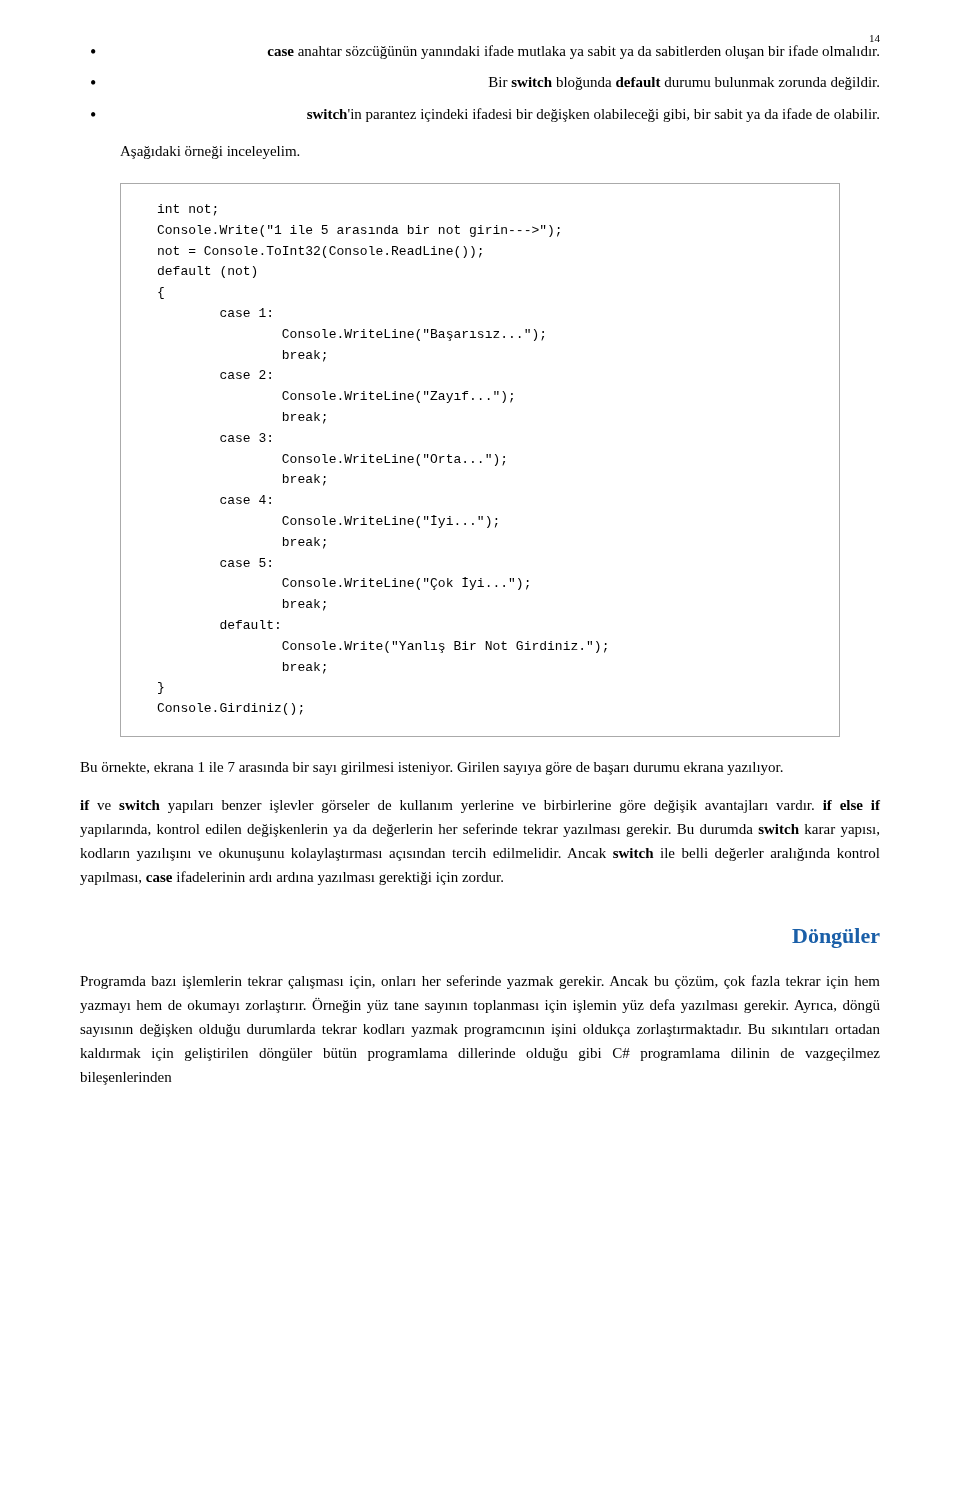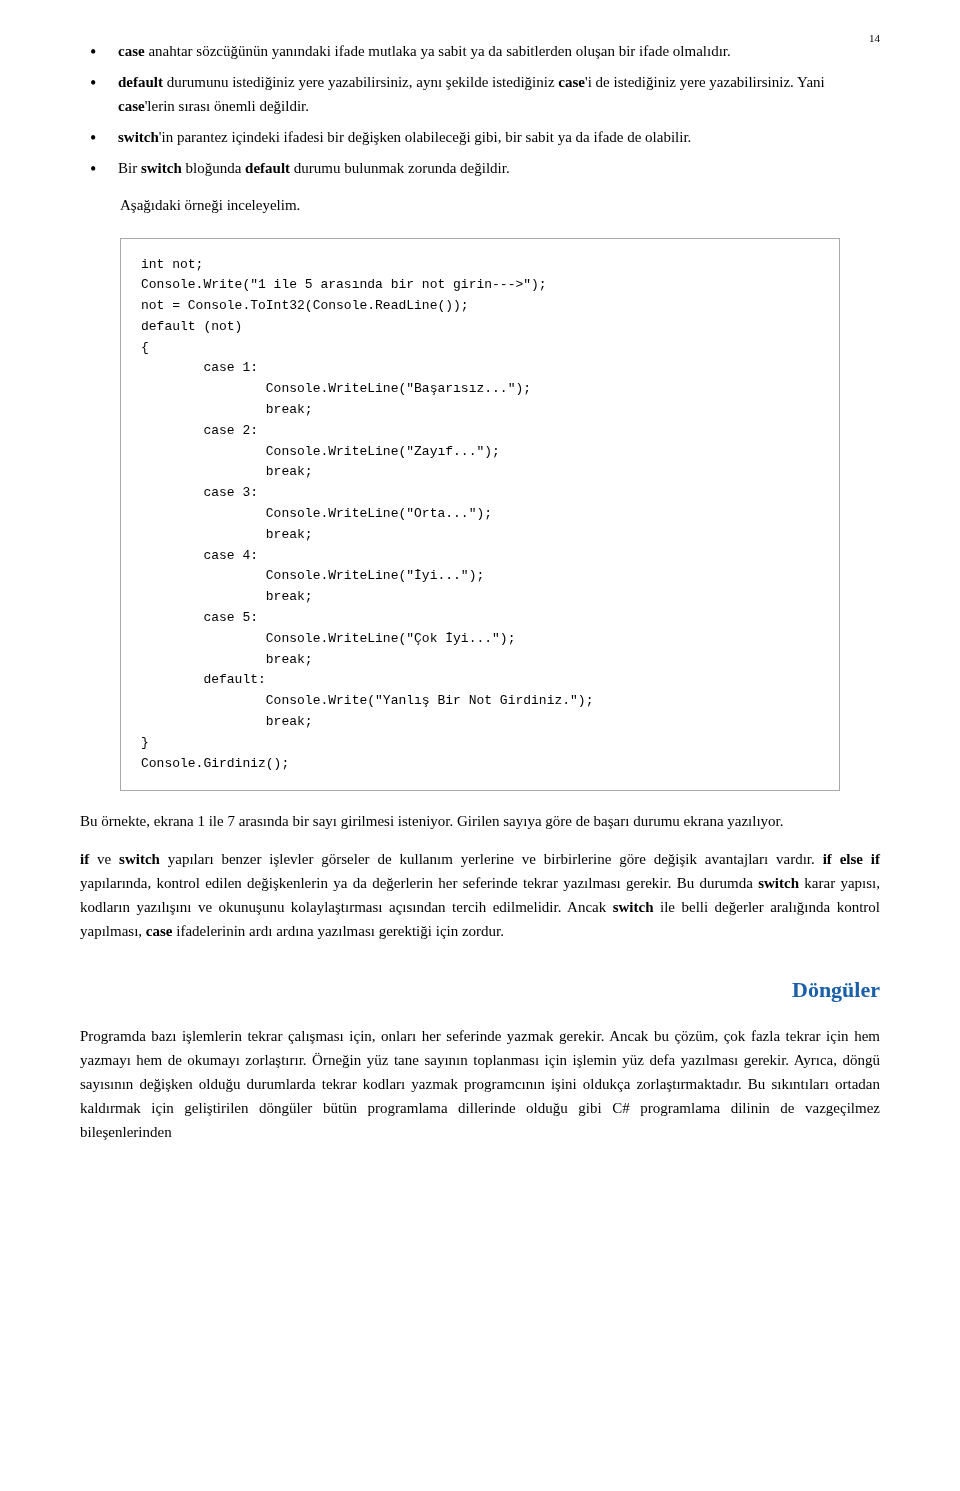--- a/index.html
+++ b/index.html
@@ -36,20 +36,21 @@
       list-style: none;
       margin-bottom: 14px;
       padding-left: 10px;
     }
 
     .bullet-list li {
       position: relative;
       padding-left: 28px;
       margin-bottom: 8px;
       line-height: 1.55;
+      text-align: right;
     }
 
     .bullet-list li::before {
       content: '•';
       position: absolute;
       left: 0;
       top: 0;
       font-size: 18px;
       line-height: 1.4;
     }
@@ -61,21 +62,21 @@
     .indent-paragraph {
       margin-left: 40px;
       margin-bottom: 20px;
       line-height: 1.55;
     }
 
     .code-block {
       border: 1px solid #aaaaaa;
       background: #ffffff;
       margin: 18px 40px 18px 40px;
-      padding: 16px 20px;
+      padding: 16px 36px;
       font-family: 'Courier New', Courier, monospace;
       font-size: 13px;
       line-height: 1.6;
       color: #000;
     }
 
     .section-heading {
       text-align: right;
       font-size: 22px;
       font-weight: bold;
@@ -94,27 +95,24 @@
 
 <div class="page">
 
   <div class="page-number">14</div>
 
   <ul class="bullet-list">
     <li>
       <span><span class="bold">case</span> anahtar sözcüğünün yanındaki ifade mutlaka ya sabit ya da sabitlerden oluşan bir ifade olmalıdır.</span>
     </li>
     <li>
-      <span><span class="bold">default</span> durumunu istediğiniz yere yazabilirsiniz, aynı şekilde istediğiniz <span class="bold">case</span>'i de istediğiniz yere yazabilirsiniz. Yani <span class="bold">case</span>'lerin sırası önemli değildir.</span>
+      <span>Bir <span class="bold">switch</span> bloğunda <span class="bold">default</span> durumu bulunmak zorunda değildir.</span>
     </li>
     <li>
       <span><span class="bold">switch</span>'in parantez içindeki ifadesi bir değişken olabileceği gibi, bir sabit ya da ifade de olabilir.</span>
-    </li>
-    <li>
-      <span>Bir <span class="bold">switch</span> bloğunda <span class="bold">default</span> durumu bulunmak zorunda değildir.</span>
     </li>
   </ul>
 
   <div class="indent-paragraph">Aşağıdaki örneği inceleyelim.</div>
 
   <div class="code-block">
     <span>int not;</span><br>
     <span>Console.Write("1 ile 5 arasında bir not girin---&gt;");</span><br>
     <span>not = Console.ToInt32(Console.ReadLine());</span><br>
     <span>default (not)</span><br>

